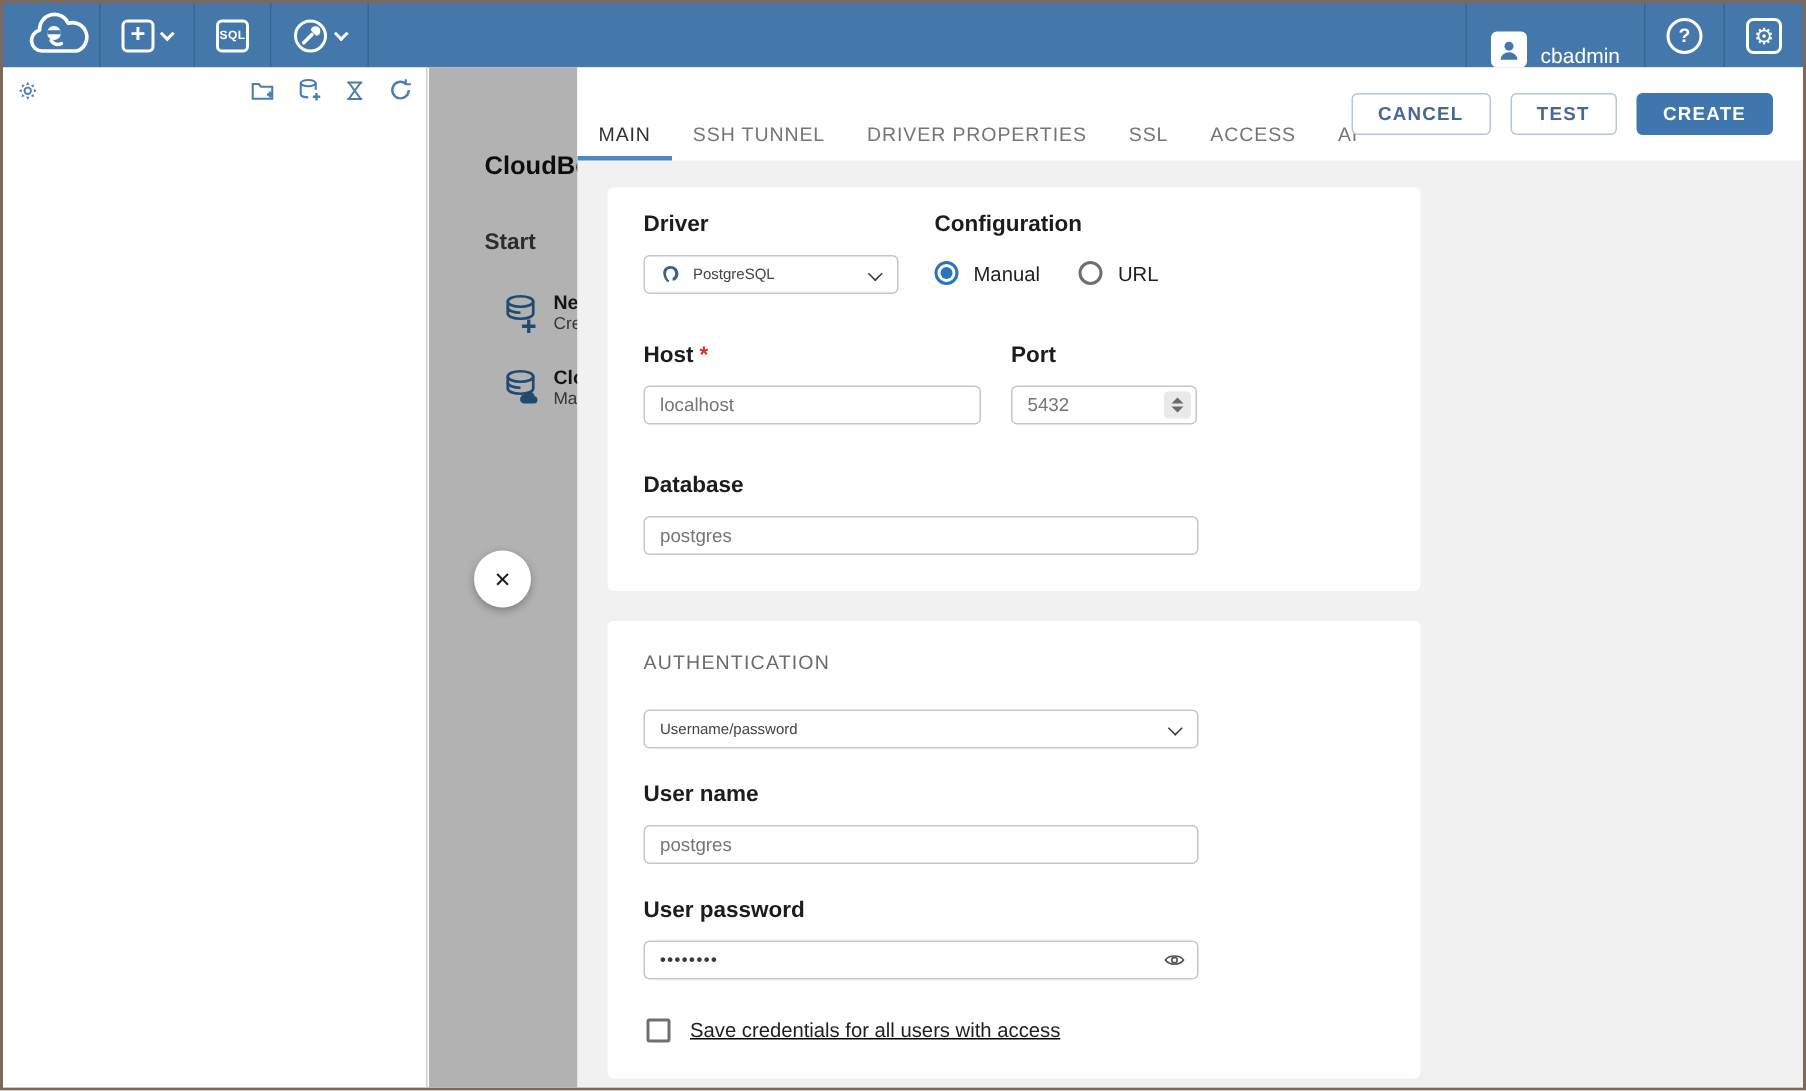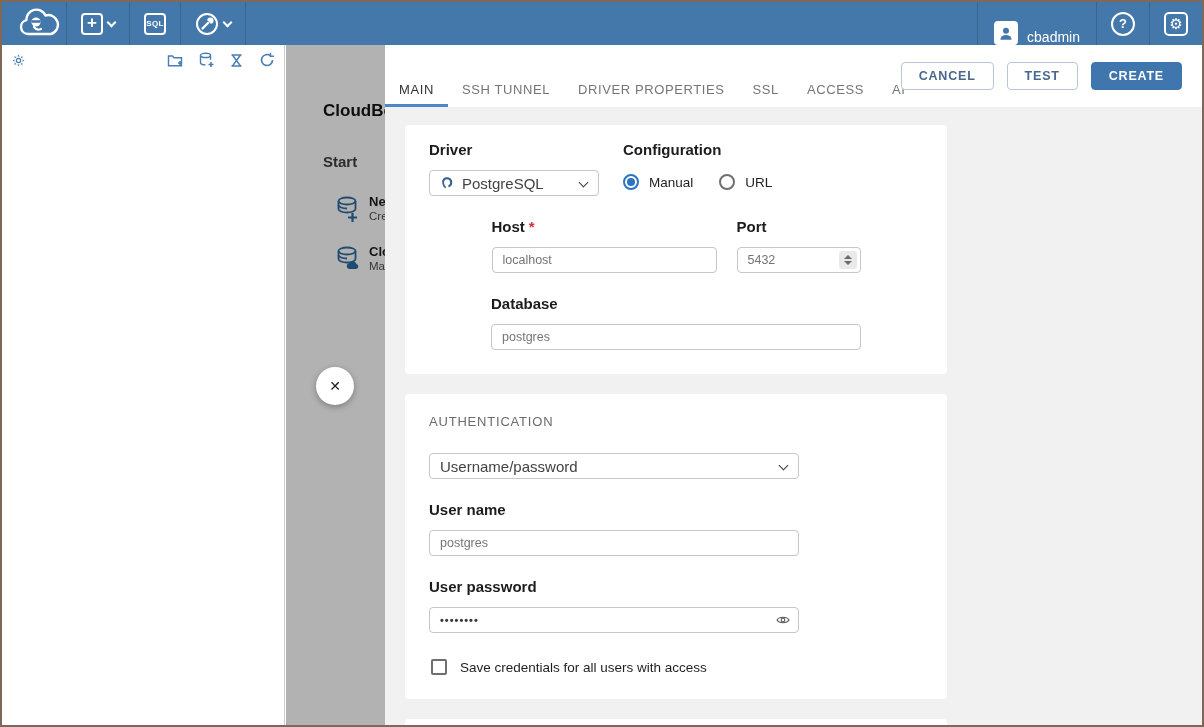--- a/index.html
+++ b/index.html
@@ -102,40 +102,40 @@
   .card{
     width:542px; margin:18px 0 0 20px; background:#fff; border-radius:4px;
     padding:16px 24px 24px;
   }
   .card + .card{ margin-top:20px; }
   .card-empty{ height:40px; padding:0; }
 
   .field-label{ font-size:15px; font-weight:bold; color:#1c1c1c; }
   .req{ color:#d3322d; margin-left:4px; }
   .row{ display:flex; }
-  .row + .row{ margin-top:22px;justify-content:center; }
+  .row + .row{ margin-top:32px; }
   .col-driver{ width:194px; }
   .col-host{ width:245px; }
   .ctl{ margin-top:12px; position:relative; }
 
   .textbox{
     height:26px; border:1px solid #c6c6c6; border-radius:4px; background:#fff;
     font-size:12.5px; color:#757575; padding:0 10px; width:100%;
     font-family:"Liberation Sans", sans-serif; outline:none;
   }
   .w-select{ width:170px; }
   .w-host{ width:225px; }
   .w-port{ width:124px; }
   .w-full{ width:370px; }
 
   .selectbox{
     height:26px; border:1px solid #c6c6c6; border-radius:4px; background:#fff;
     display:flex; align-items:center; padding:0 26px 0 10px; position:relative; cursor:pointer;
   }
-  .selectbox .sel-text{ font-size:15px; color:#434343; }
+  .selectbox .sel-text{ font-size:10px; color:#434343; }
   .sel-chev{
     position:absolute; right:11px; top:8px; width:7px; height:7px;
     border-right:1.6px solid #3d3d3d; border-bottom:1.6px solid #3d3d3d; transform:rotate(45deg);
   }
   .pg-icon{ margin-right:8px; display:flex; }
 
   .radio-row{ display:flex; align-items:center; margin-top:16px; gap:26px; }
   .radio-opt{ display:flex; align-items:center; gap:10px; cursor:pointer; }
   .radio{ width:16px; height:16px; border-radius:50%; border:2px solid #6f6f6f; position:relative; background:#fff; }
   .radio.checked{ border-color:#2b74c0; }
@@ -152,21 +152,21 @@
   .tri-down{ width:0; height:0; border-left:4px solid transparent; border-right:4px solid transparent; border-top:4px solid #6b6b6b; }
 
   .section-label{ font-size:13px; color:#6b6b6b; letter-spacing:0.8px; }
   .mt24{ margin-top:24px; }
   .mt22{ margin-top:22px; }
 
   .pw-box{ position:relative; width:370px; }
   .pw-input{ letter-spacing:1px; color:#3a3a3a; font-weight:bold; font-size:11px; }
   .eye-btn{ position:absolute; right:9px; top:6px; cursor:pointer; display:flex; }
 
-  .checkbox-row{ display:flex; align-items:flex-end; gap:13px; margin-top:26px; padding-left:2px; }
+  .checkbox-row{ display:flex; align-items:flex-start; gap:13px; margin-top:26px; padding-left:2px;text-decoration:underline; }
   .checkbox{ width:16px; height:16px; border:2px solid #6f6f6f; border-radius:2px; background:#fff; cursor:pointer; }
   .checkbox-label{ font-size:13.5px; color:#1f1f1f; }
 </style>
 </head>
 <body>
 
 <div class="screen">
 
   <div class="topbar">
     <div class="logo">

